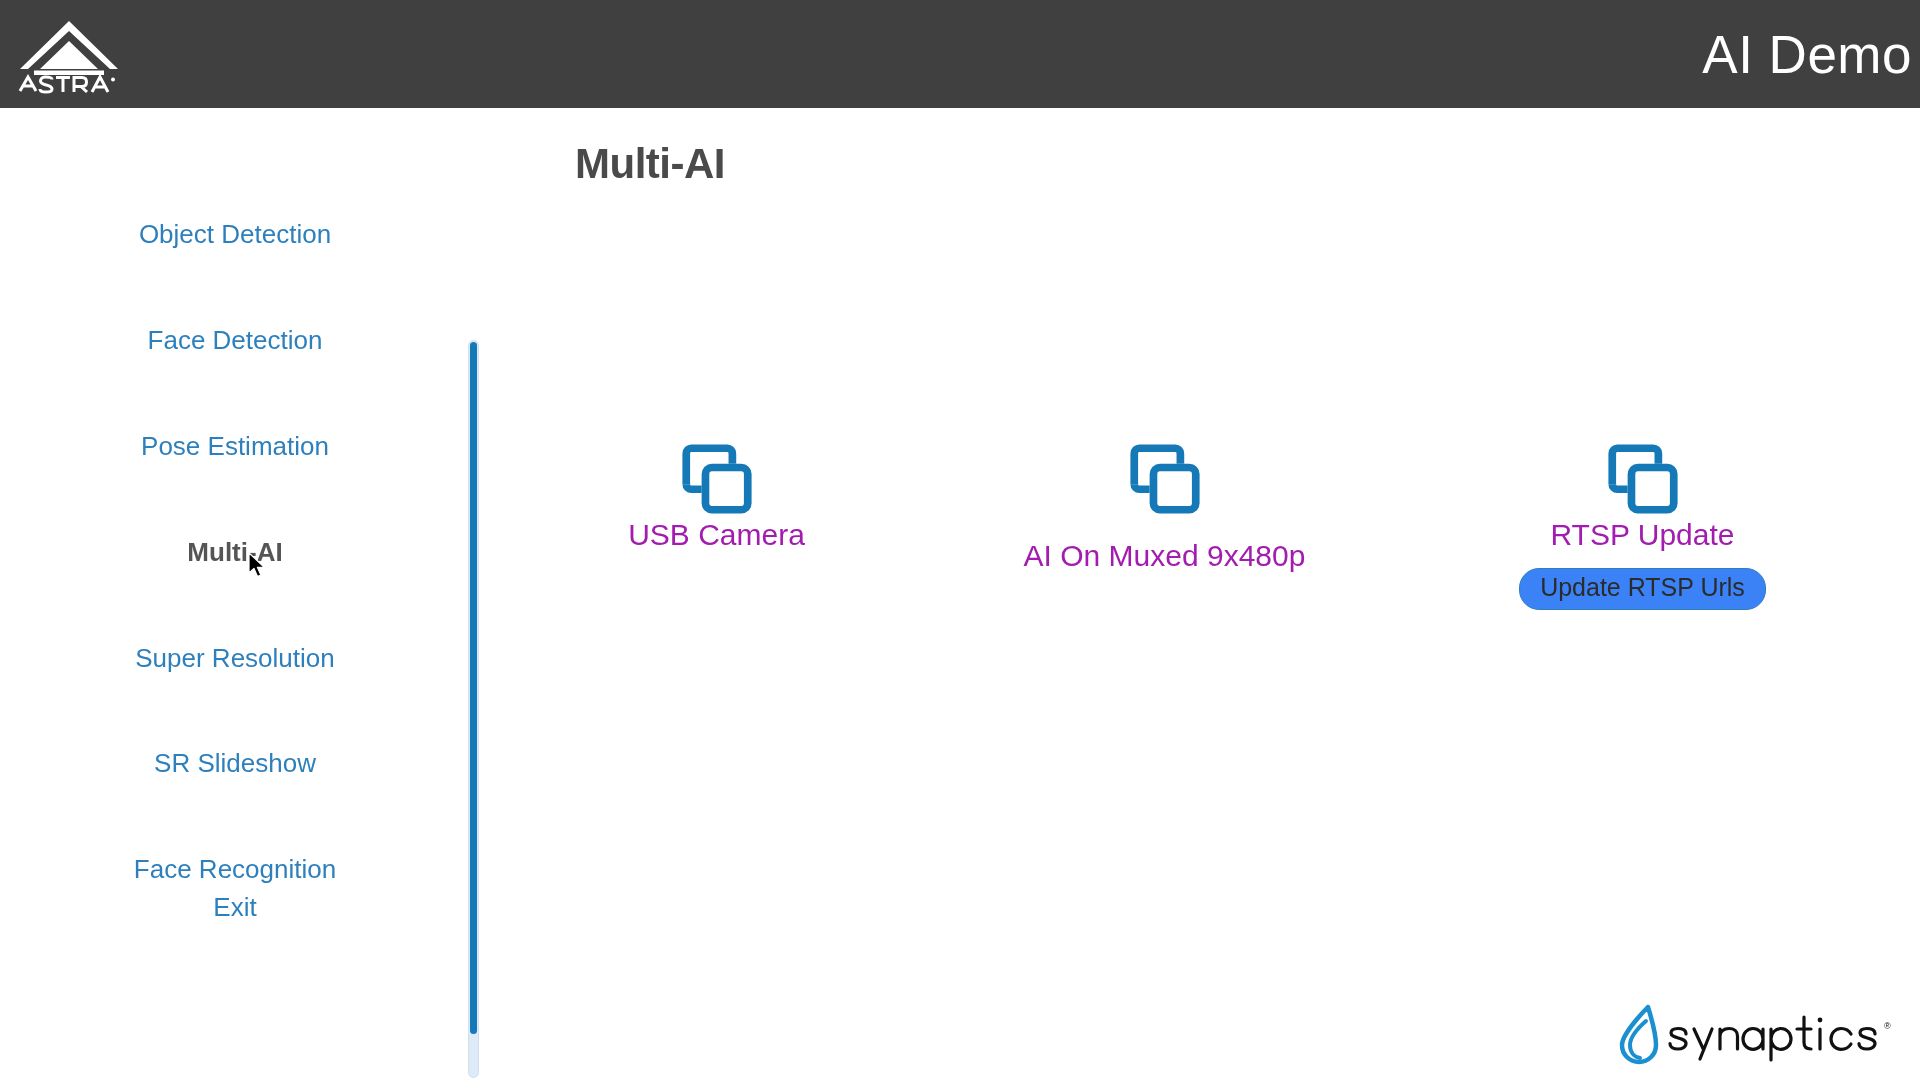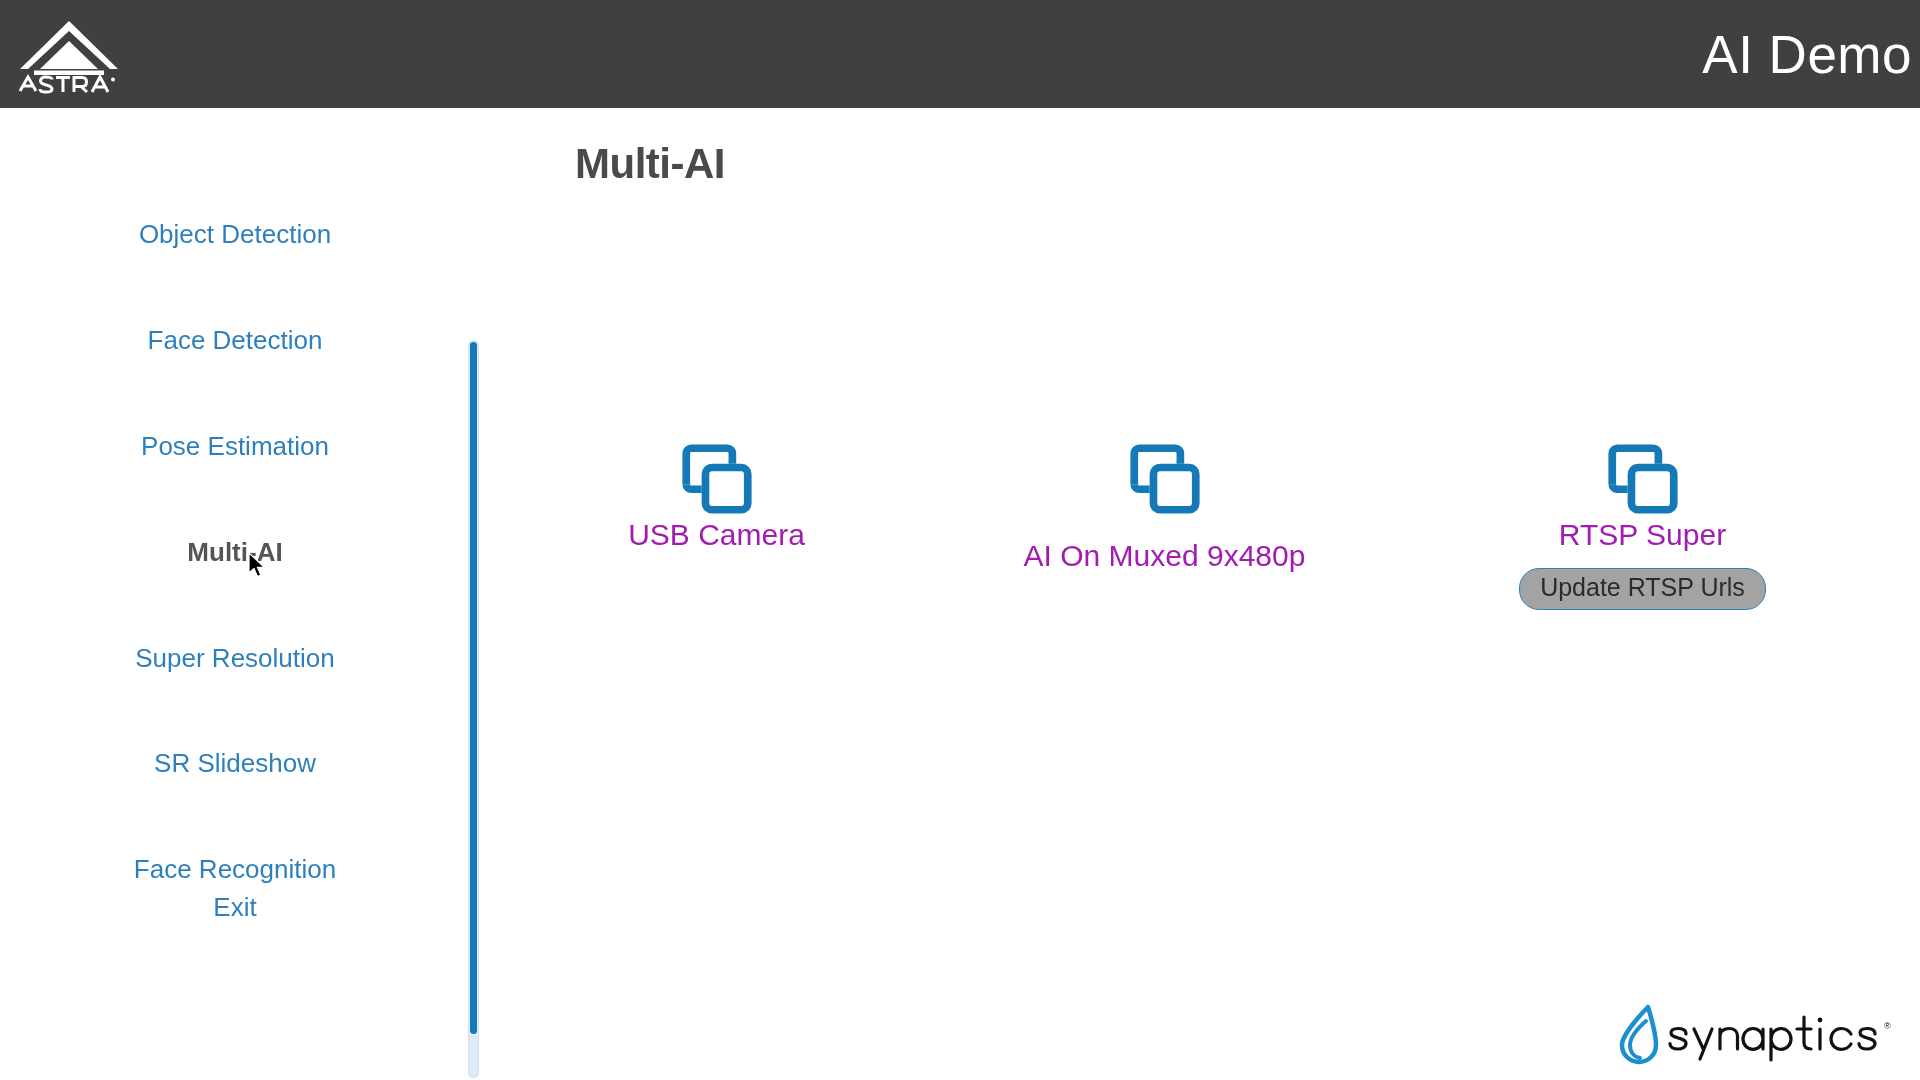--- a/index.html
+++ b/index.html
@@ -154,21 +154,21 @@
     color: #a21caf;
     line-height: 1;
     white-space: nowrap;
     cursor: pointer;
   }
   .pill-button {
     margin-top: 18px;
     display: inline-block;
     border: 1.5px solid #2e80bd;
     border-radius: 20px;
-    background: #a3a3a3;
+    background: #3b82f6;
     color: #2b2b2b;
     font-size: 25px;
     font-family: "Liberation Sans", sans-serif;
     padding: 5px 20px 7px 20px;
     line-height: 1.1;
     cursor: pointer;
     white-space: nowrap;
   }
 
   
@@ -255,21 +255,21 @@
       </svg>
       <div class="card-label">AI On Muxed 9x480p</div>
     </div>
 
     <div class="card">
       <svg class="copy-icon" viewBox="0 0 64 64" aria-hidden="true">
         <path d="M8 36 L8 12 A4 4 0 0 1 12 8 L40 8 A4 4 0 0 1 44 12 L44 20" fill="none" stroke="#1679b7" stroke-width="6" stroke-linecap="butt"></path>
         <path d="M20 40 L12 40 A4 4 0 0 1 8 36" fill="none" stroke="#1679b7" stroke-width="6" stroke-linecap="butt"></path>
         <rect x="23" y="23" width="33" height="33" rx="5" ry="5" fill="none" stroke="#1679b7" stroke-width="6"></rect>
       </svg>
-      <div class="card-label">RTSP Super</div>
+      <div class="card-label">RTSP Update</div>
       <button class="pill-button">Update RTSP Urls</button>
     </div>
 
   </div>
 </div>
 
 <div class="synaptics">
   <svg width="300" height="64" viewBox="0 0 300 64" aria-hidden="true">
 
     <g>

